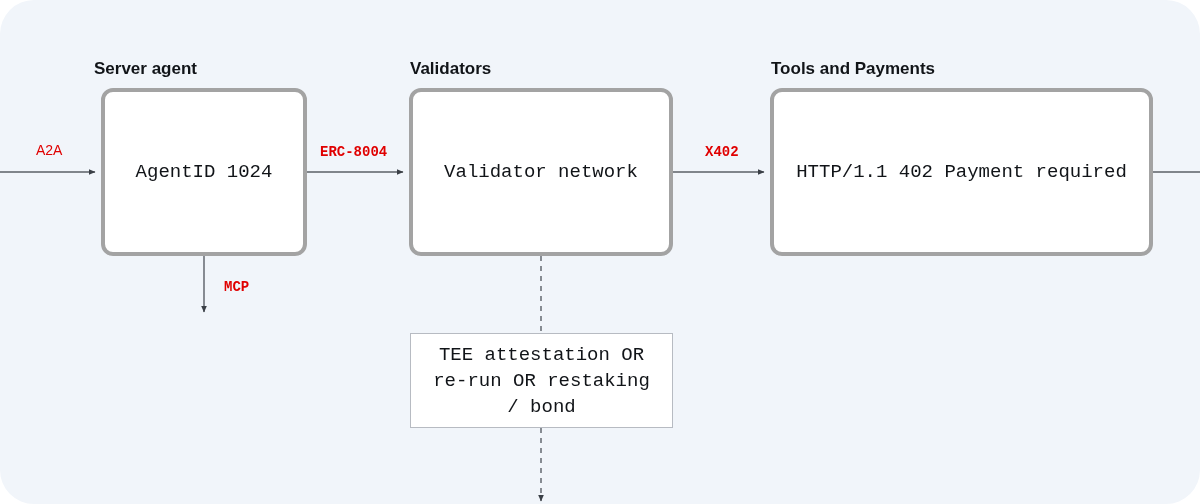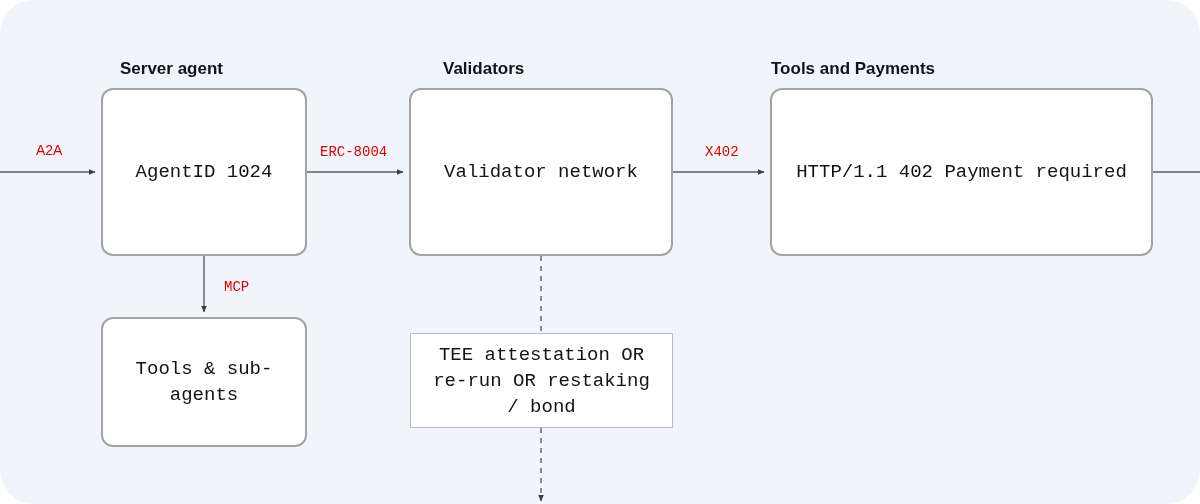--- a/index.html
+++ b/index.html
@@ -42,21 +42,21 @@
     font-family: "Liberation Sans", sans-serif;
     font-weight: bold;
     font-size: 17px;
     line-height: 20px;
     color: #111418;
     white-space: nowrap;
   }
   .node {
     position: absolute;
     background: #ffffff;
-    border: 2px solid #a3a3a3;
+    border: 4px solid #a3a3a3;
     border-radius: 12px;
     display: flex;
     align-items: center;
     justify-content: center;
     box-sizing: border-box;
   }
   .node.square {
     border-radius: 0;
     border: 1px solid #b7bbc2;
   }
@@ -65,21 +65,21 @@
     font-size: 19px;
     line-height: 26px;
     color: #111418;
     text-align: center;
     padding: 0 10px;
     white-space: pre-line;
   }
   .edge-label {
     position: absolute;
     font-family: "Liberation Mono", monospace;
-    font-weight: normal;
+    font-weight: bold;
     font-size: 14px;
     line-height: 16px;
     color: #e00000;
     white-space: nowrap;
   }
   .edge-label.sans {
     font-family: "Liberation Sans", sans-serif;
     font-weight: normal;
     font-size: 14px;
   }
@@ -119,32 +119,28 @@
 
     <g>
       <line x1="541" y1="256" x2="541" y2="333" stroke="#5a5f66" stroke-width="1.4" stroke-dasharray="5 5"></line>
     </g>
 
     <g>
       <line x1="541" y1="428" x2="541" y2="501" stroke="#5a5f66" stroke-width="1.4" stroke-dasharray="5 5" marker-end="url(#arrowhead)"></line>
     </g>
   </svg>
 
-  <div class="group-title" style="left:120px; top:59px;">Server agent</div>
-  <div class="group-title" style="left:410px; top:59px;margin-left:33px;">Validators</div>
+  <div class="group-title" style="left:94px; top:59px;">Server agent</div>
+  <div class="group-title" style="left:410px; top:59px;">Validators</div>
   <div class="group-title" style="left:771px; top:59px;">Tools and Payments</div>
 
   <div class="node" style="left:101px; top:88px; width:206px; height:168px;">
     <span class="node-label">AgentID 1024</span>
   </div>
 
-  <div class="node" style="left:101px; top:317px; width:206px; height:130px;">
-    <span class="node-label">Tools &amp; sub-
-agents</span>
-  </div>
 
   <div class="node" style="left:409px; top:88px; width:264px; height:168px;">
     <span class="node-label">Validator network</span>
   </div>
 
   <div class="node square" style="left:410px; top:333px; width:263px; height:95px;">
     <span class="node-label">TEE attestation OR
 re-run OR restaking
 / bond</span>
   </div>

